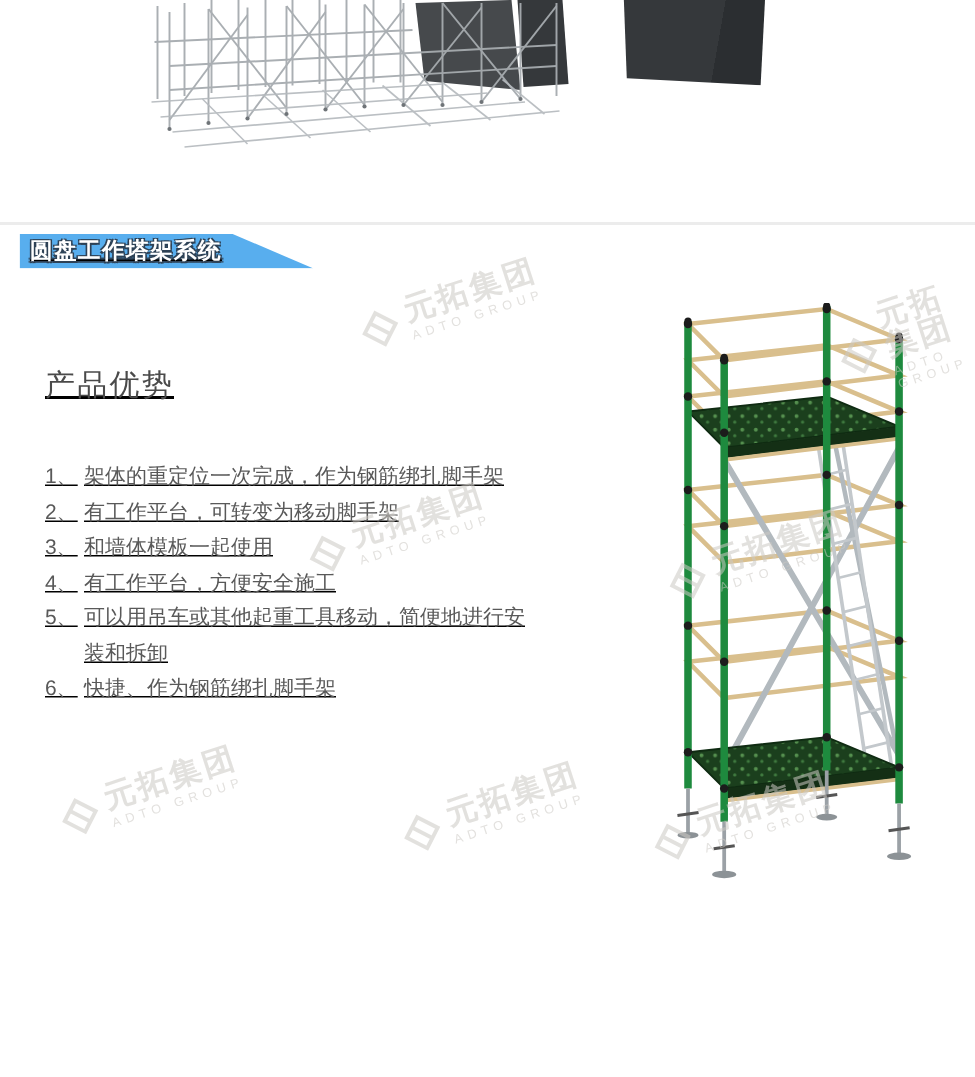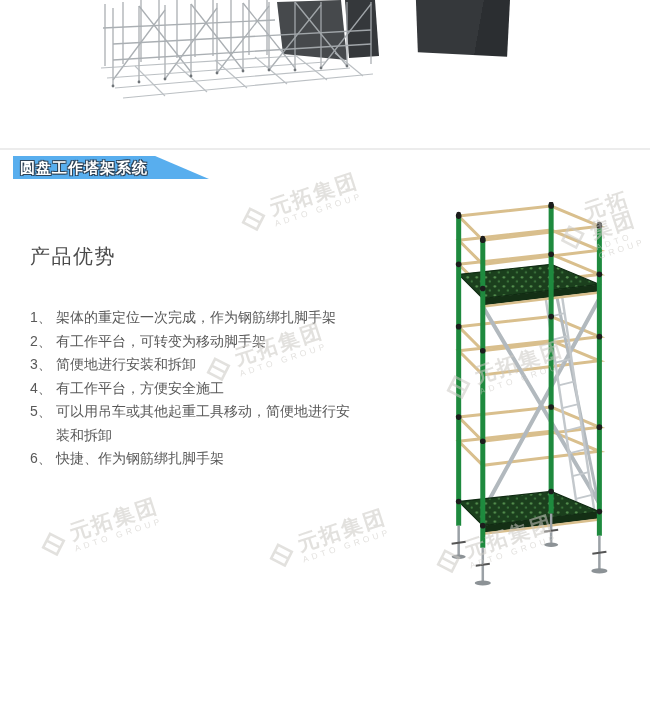--- a/index.html
+++ b/index.html
@@ -1,21 +1,21 @@
 <!DOCTYPE html>
 <html><head>
 <meta charset="utf-8">
 <style>
   html,body{margin:0;padding:0;}
   body{
     font-family:"Liberation Sans","DejaVu Sans",sans-serif;
     background:#ffffff;
   }
   #page{
-    position:relative;width:650px;height:638px;overflow:hidden;background:#fff;
+    position:relative;width:650px;height:638px;overflow:hidden;background:#fff;text-decoration:underline;
   }
   
   .photo-svg{position:absolute;left:95px;top:0;width:285px;height:115px;}
   .dark-block{
     position:absolute;left:413px;top:0;width:97px;height:58px;
     background:linear-gradient(100deg,#35383b 0 66%,#2b2e31 66% 100%);
     clip-path:polygon(3% 0,100% 0,97% 98%,5% 90%);
   }
   .section-divider{position:absolute;left:0;top:148px;width:650px;height:2px;background:#ececec;}
   
@@ -142,21 +142,21 @@
       <div class="adv-item">
         <span class="adv-num">1、</span>
         <span class="adv-text">架体的重定位一次完成，作为钢筋绑扎脚手架</span>
       </div>
       <div class="adv-item">
         <span class="adv-num">2、</span>
         <span class="adv-text">有工作平台，可转变为移动脚手架</span>
       </div>
       <div class="adv-item">
         <span class="adv-num">3、</span>
-        <span class="adv-text">简便地进行安装和拆卸</span>
+        <span class="adv-text">和墙体模板一起使用</span>
       </div>
       <div class="adv-item">
         <span class="adv-num">4、</span>
         <span class="adv-text">有工作平台，方便安全施工</span>
       </div>
       <div class="adv-item">
         <span class="adv-num">5、</span>
         <span class="adv-text">可以用吊车或其他起重工具移动，简便地进行安装和拆卸</span>
       </div>
       <div class="adv-item">

